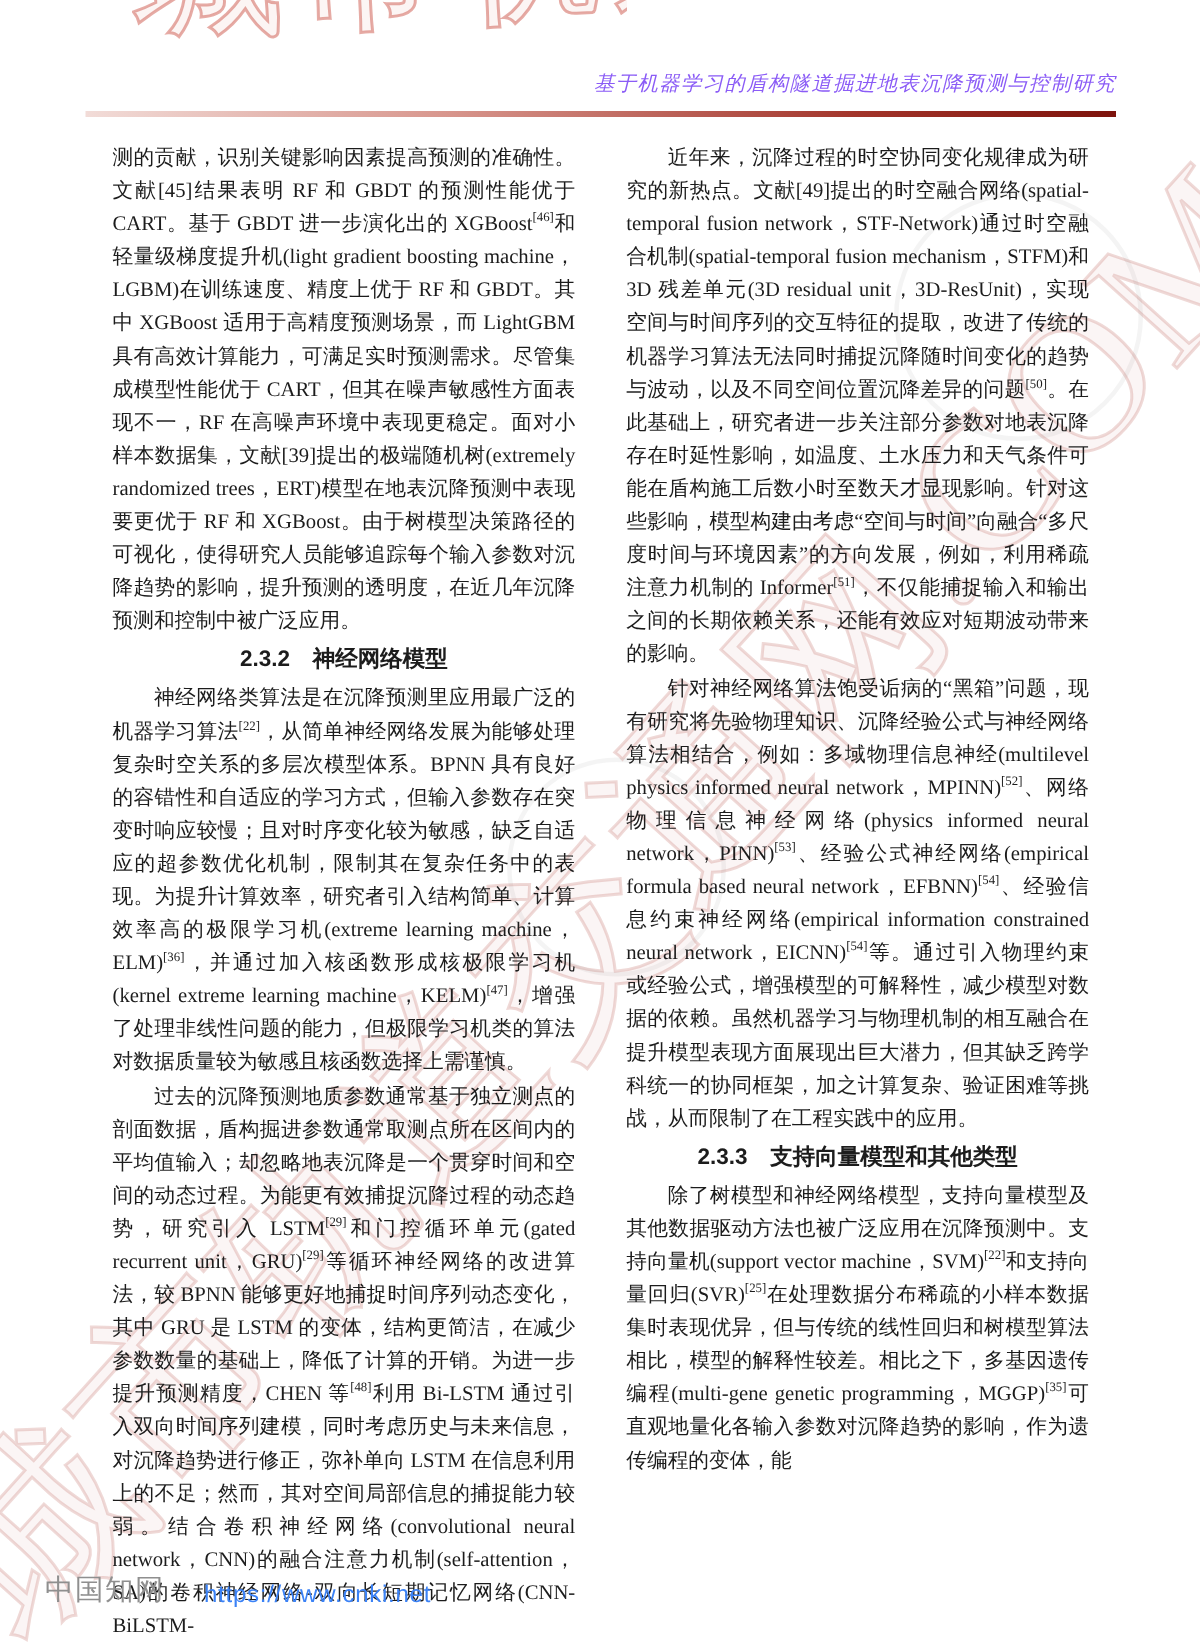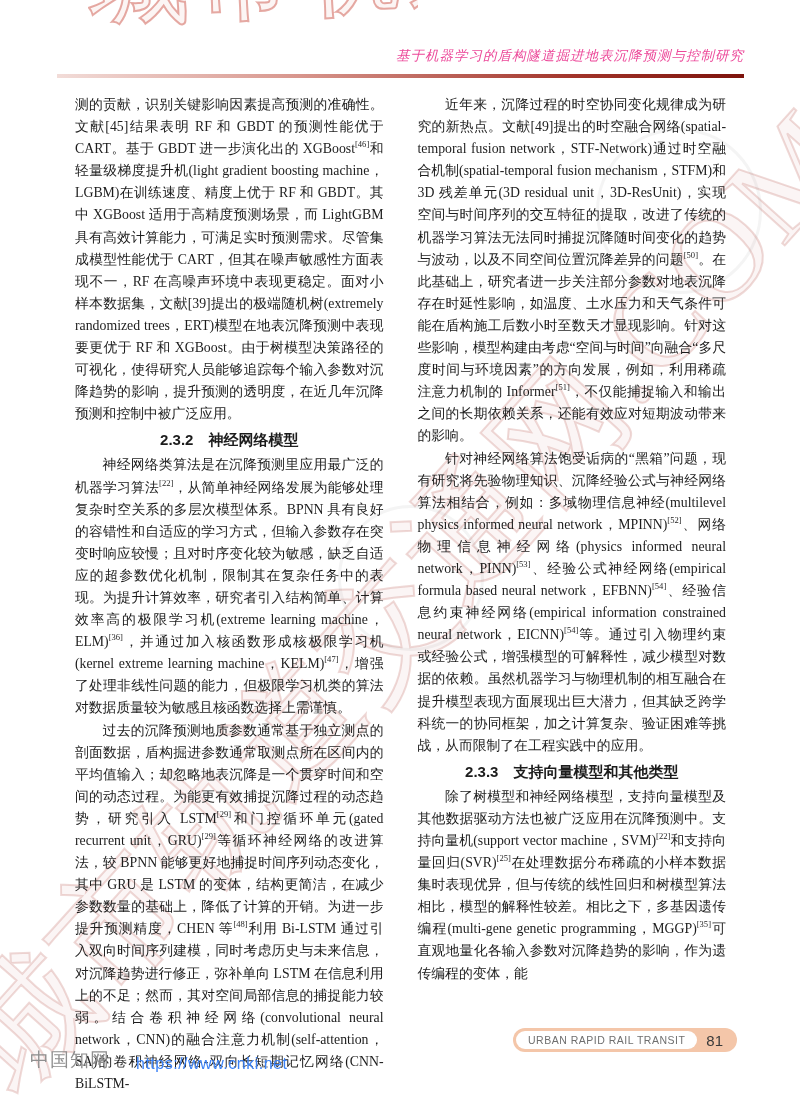--- a/index.html
+++ b/index.html
@@ -1,21 +1,21 @@
 <!DOCTYPE html>
 <html><head>
 <meta charset="utf-8">
 <style>
   html,body{margin:0;padding:0;background:#ffffff;}
   #page{position:relative;width:800px;height:1095px;background:#ffffff;overflow:hidden;
         font-family:"Liberation Serif","DejaVu Serif",serif;color:#1c1c1c;}
 
   
   .head-title{position:absolute;top:47px;right:56px;font-size:13.5px;font-style:italic;
-              letter-spacing:1px;color:#ec4899;font-family:"Liberation Serif","DejaVu Serif",serif;}
+              letter-spacing:1px;color:#8b5cf6;font-family:"Liberation Serif","DejaVu Serif",serif;}
   .head-rule{position:absolute;top:74px;left:57px;right:56px;height:4px;
              background:linear-gradient(to right,#f2dcd8 0%,#d8968d 35%,#a2342a 75%,#7d130c 100%);}
 
   
   .wm-main{position:absolute;left:-80px;top:1010px;white-space:nowrap;pointer-events:none;
            font-size:130px;letter-spacing:2px;transform:rotate(-48deg);transform-origin:0 0;
            color:rgba(200,120,110,0.07);-webkit-text-stroke:2px rgba(195,110,100,0.26);z-index:1;}
   .wm-topclip{position:absolute;top:0;left:88px;width:330px;height:34px;overflow:hidden;
               pointer-events:none;z-index:1;}
   .wm-topclip span{display:block;font-size:100px;line-height:1;white-space:nowrap;
@@ -75,25 +75,19 @@
         <p class="para">过去的沉降预测地质参数通常基于独立测点的剖面数据，盾构掘进参数通常取测点所在区间内的平均值输入；却忽略地表沉降是一个贯穿时间和空间的动态过程。为能更有效捕捉沉降过程的动态趋势，研究引入 LSTM<sup>[29]</sup>和门控循环单元(gated recurrent unit，GRU)<sup>[29]</sup>等循环神经网络的改进算法，较 BPNN 能够更好地捕捉时间序列动态变化，其中 GRU 是 LSTM 的变体，结构更简洁，在减少参数数量的基础上，降低了计算的开销。为进一步提升预测精度，CHEN 等<sup>[48]</sup>利用 Bi-LSTM 通过引入双向时间序列建模，同时考虑历史与未来信息，对沉降趋势进行修正，弥补单向 LSTM 在信息利用上的不足；然而，其对空间局部信息的捕捉能力较弱。结合卷积神经网络(convolutional neural network，CNN)的融合注意力机制(self-attention，SA)的卷积神经网络-双向长短期记忆网络(CNN-BiLSTM-</p>
       </div>
     <div class="col" id="right-col">
         <p class="para">近年来，沉降过程的时空协同变化规律成为研究的新热点。文献[49]提出的时空融合网络(spatial-temporal fusion network，STF-Network)通过时空融合机制(spatial-temporal fusion mechanism，STFM)和 3D 残差单元(3D residual unit，3D-ResUnit)，实现空间与时间序列的交互特征的提取，改进了传统的机器学习算法无法同时捕捉沉降随时间变化的趋势与波动，以及不同空间位置沉降差异的问题<sup>[50]</sup>。在此基础上，研究者进一步关注部分参数对地表沉降存在时延性影响，如温度、土水压力和天气条件可能在盾构施工后数小时至数天才显现影响。针对这些影响，模型构建由考虑“空间与时间”向融合“多尺度时间与环境因素”的方向发展，例如，利用稀疏注意力机制的 Informer<sup>[51]</sup>，不仅能捕捉输入和输出之间的长期依赖关系，还能有效应对短期波动带来的影响。</p>
         <p class="para">针对神经网络算法饱受诟病的“黑箱”问题，现有研究将先验物理知识、沉降经验公式与神经网络算法相结合，例如：多域物理信息神经(multilevel physics informed neural network，MPINN)<sup>[52]</sup>、网络物理信息神经网络(physics informed neural network，PINN)<sup>[53]</sup>、经验公式神经网络(empirical formula based neural network，EFBNN)<sup>[54]</sup>、经验信息约束神经网络(empirical information constrained neural network，EICNN)<sup>[54]</sup>等。通过引入物理约束或经验公式，增强模型的可解释性，减少模型对数据的依赖。虽然机器学习与物理机制的相互融合在提升模型表现方面展现出巨大潜力，但其缺乏跨学科统一的协同框架，加之计算复杂、验证困难等挑战，从而限制了在工程实践中的应用。</p>
         <h3 class="heading">2.3.3　支持向量模型和其他类型</h3>
         <p class="para">除了树模型和神经网络模型，支持向量模型及其他数据驱动方法也被广泛应用在沉降预测中。支持向量机(support vector machine，SVM)<sup>[22]</sup>和支持向量回归(SVR)<sup>[25]</sup>在处理数据分布稀疏的小样本数据集时表现优异，但与传统的线性回归和树模型算法相比，模型的解释性较差。相比之下，多基因遗传编程(multi-gene genetic programming，MGGP)<sup>[35]</sup>可直观地量化各输入参数对沉降趋势的影响，作为遗传编程的变体，能</p>
       </div>
   </div>
 
-  <div class="badge">
-    <div class="inner">
-      <span>URBAN RAPID RAIL TRANSIT</span>
-    </div>
-    <span class="pageno">81</span>
-  </div>
 
   <div class="cnki">
     <span class="logo">中国知网</span>
     <span class="url">https://www.cnki.net</span>
   </div>
 
 </div>
 
 </body></html>

